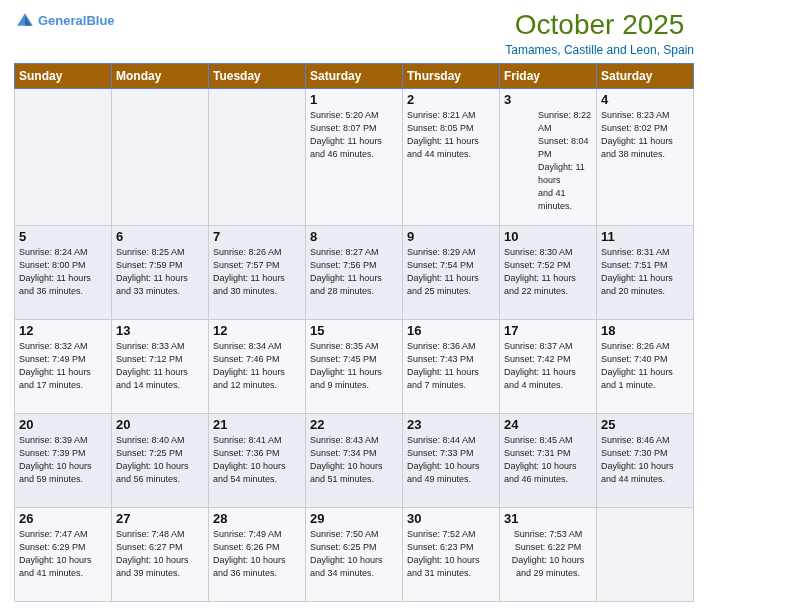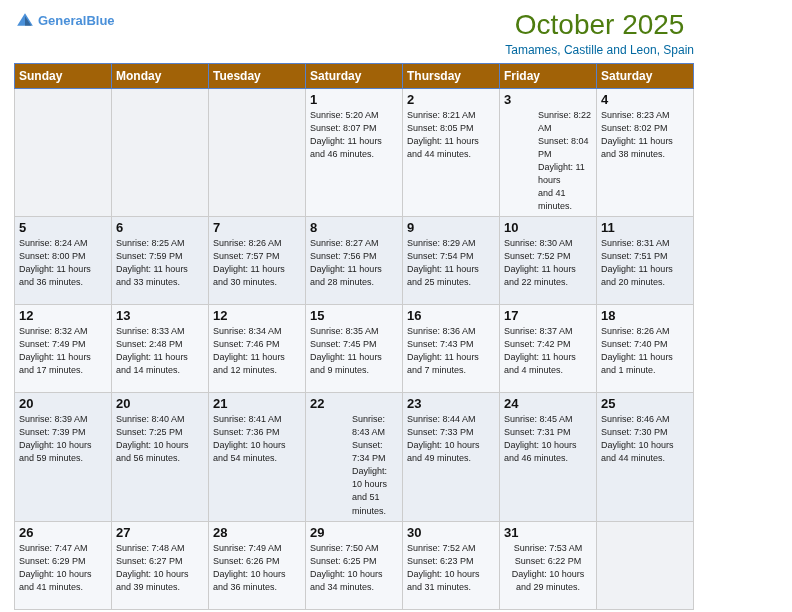--- a/index.html
+++ b/index.html
@@ -224,21 +224,21 @@
           <td>
             <span class="day-number">12</span>
             <div class="day-info" style="white-space: pre-line;">Sunrise: 8:32 AM
 Sunset: 7:49 PM
 Daylight: 11 hours
 and 17 minutes.</div>
           </td>
           <td>
             <span class="day-number">13</span>
             <div class="day-info" style="white-space: pre-line;">Sunrise: 8:33 AM
-Sunset: 2:48 PM
+Sunset: 7:12 PM
 Daylight: 11 hours
 and 14 minutes.</div>
           </td>
           <td>
             <span class="day-number">12</span>
             <div class="day-info" style="white-space: pre-line;">Sunrise: 8:34 AM
 Sunset: 7:46 PM
 Daylight: 11 hours
 and 12 minutes.</div>
           </td>
@@ -288,21 +288,21 @@
           </td>
           <td>
             <span class="day-number">21</span>
             <div class="day-info" style="white-space: pre-line;">Sunrise: 8:41 AM
 Sunset: 7:36 PM
 Daylight: 10 hours
 and 54 minutes.</div>
           </td>
           <td>
             <span class="day-number">22</span>
-            <div class="day-info" style="white-space: pre-line; margin-left: 42px;">Sunrise: 8:43 AM
+            <div class="day-info" style="white-space: pre-line;">Sunrise: 8:43 AM
 Sunset: 7:34 PM
 Daylight: 10 hours
 and 51 minutes.</div>
           </td>
           <td>
             <span class="day-number">23</span>
             <div class="day-info" style="white-space: pre-line;">Sunrise: 8:44 AM
 Sunset: 7:33 PM
 Daylight: 10 hours
 and 49 minutes.</div>

